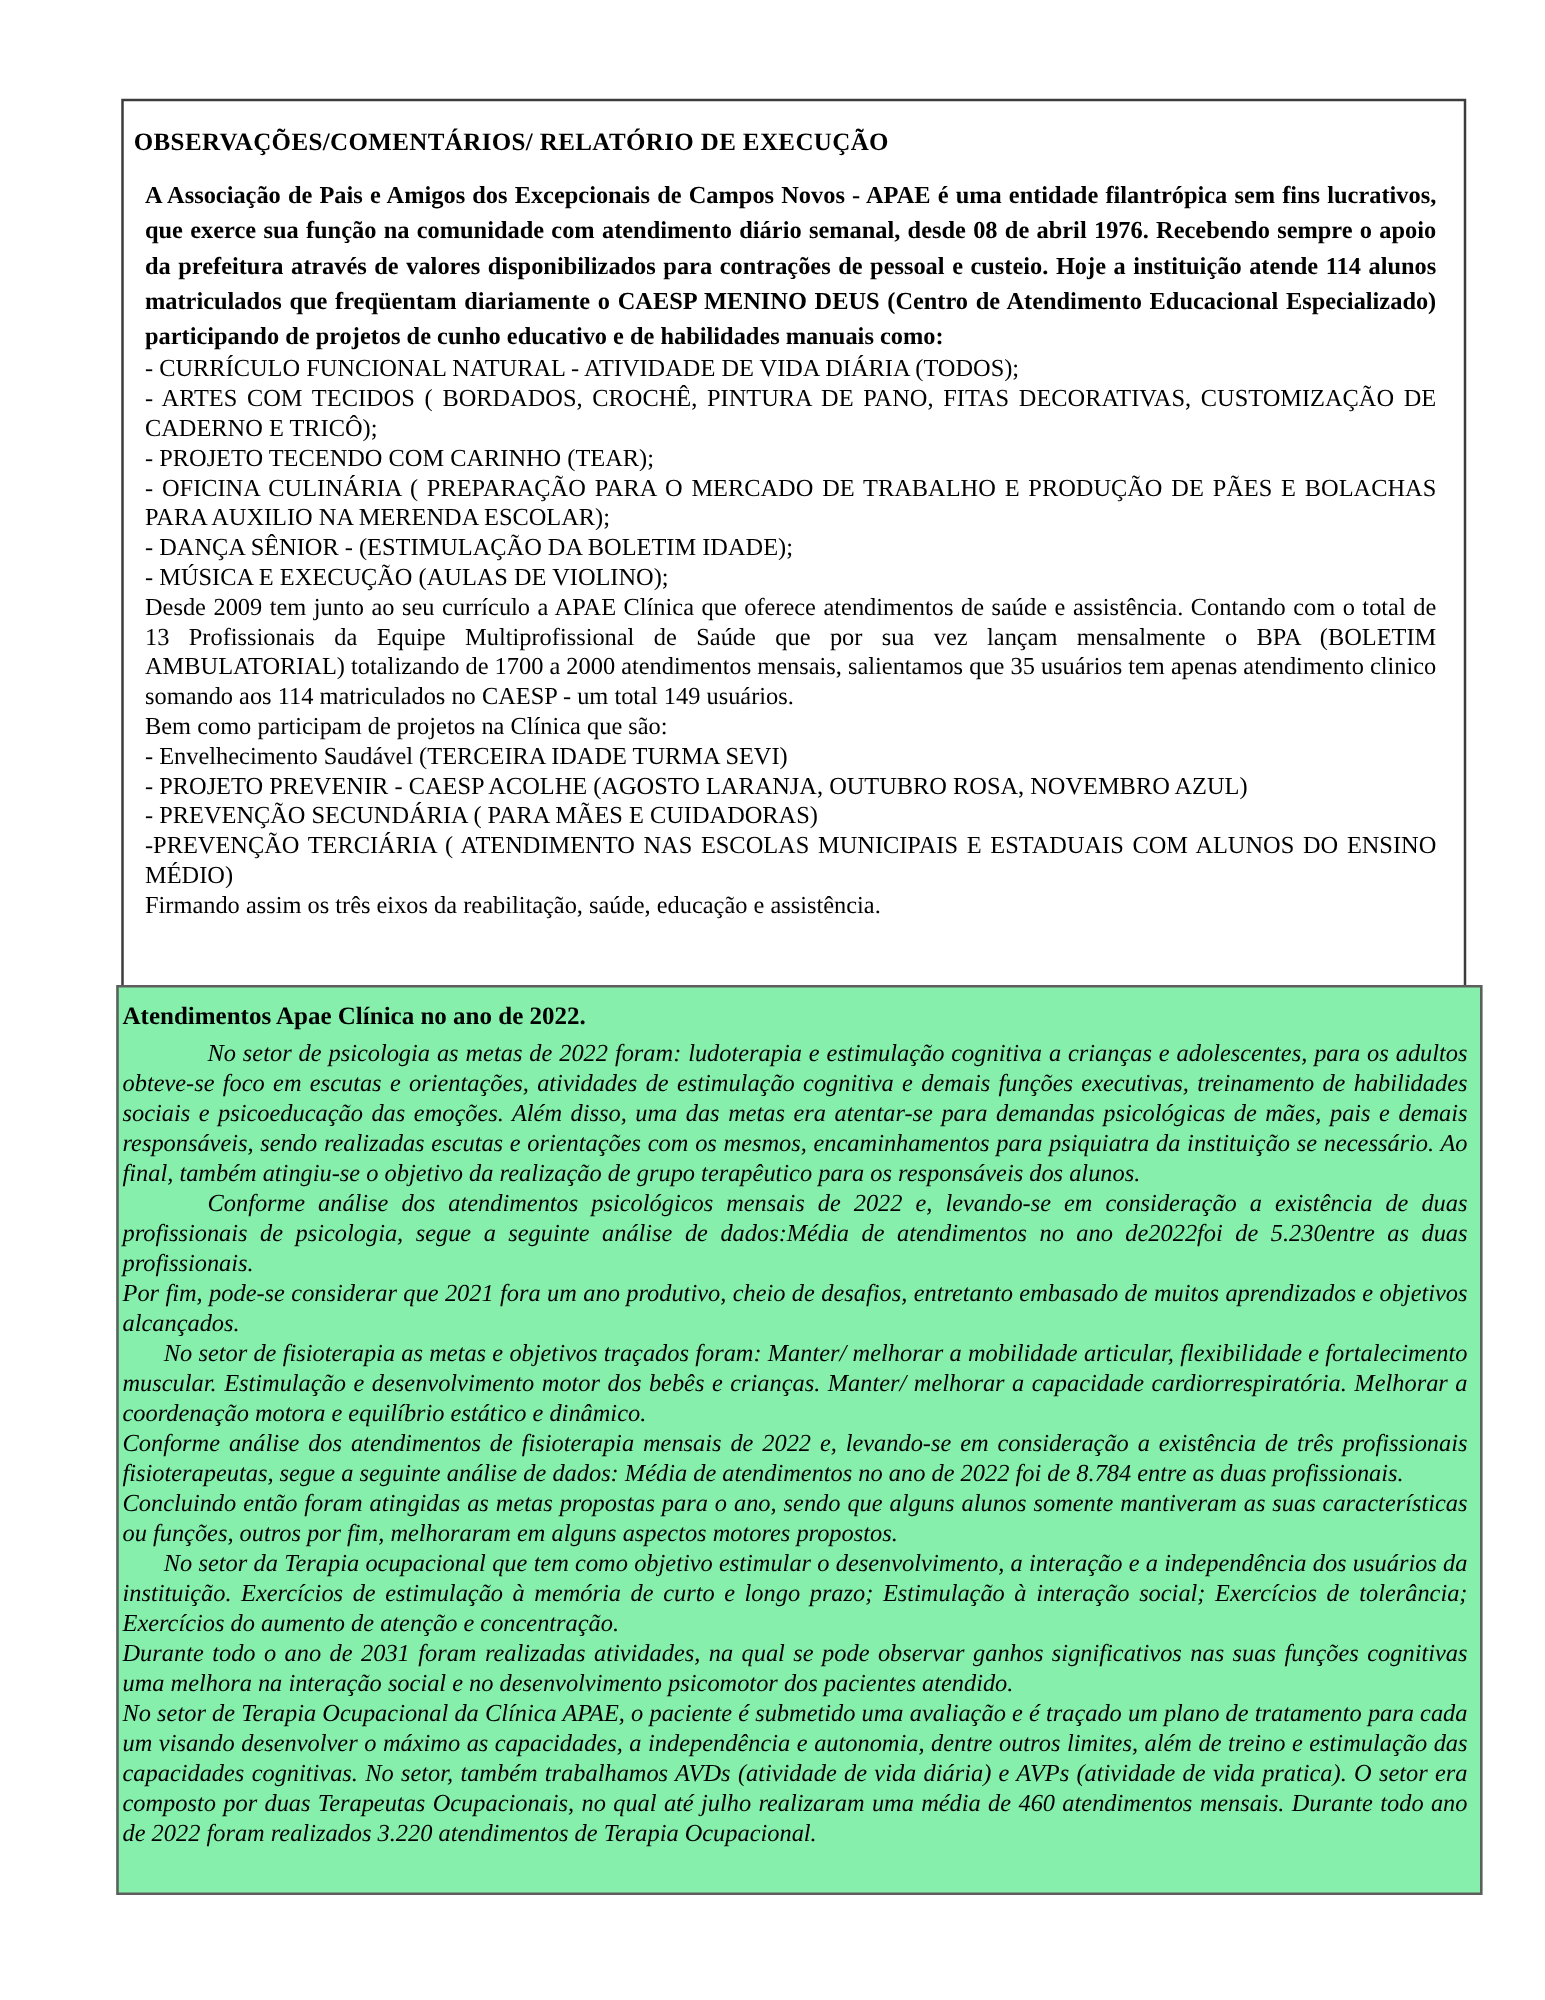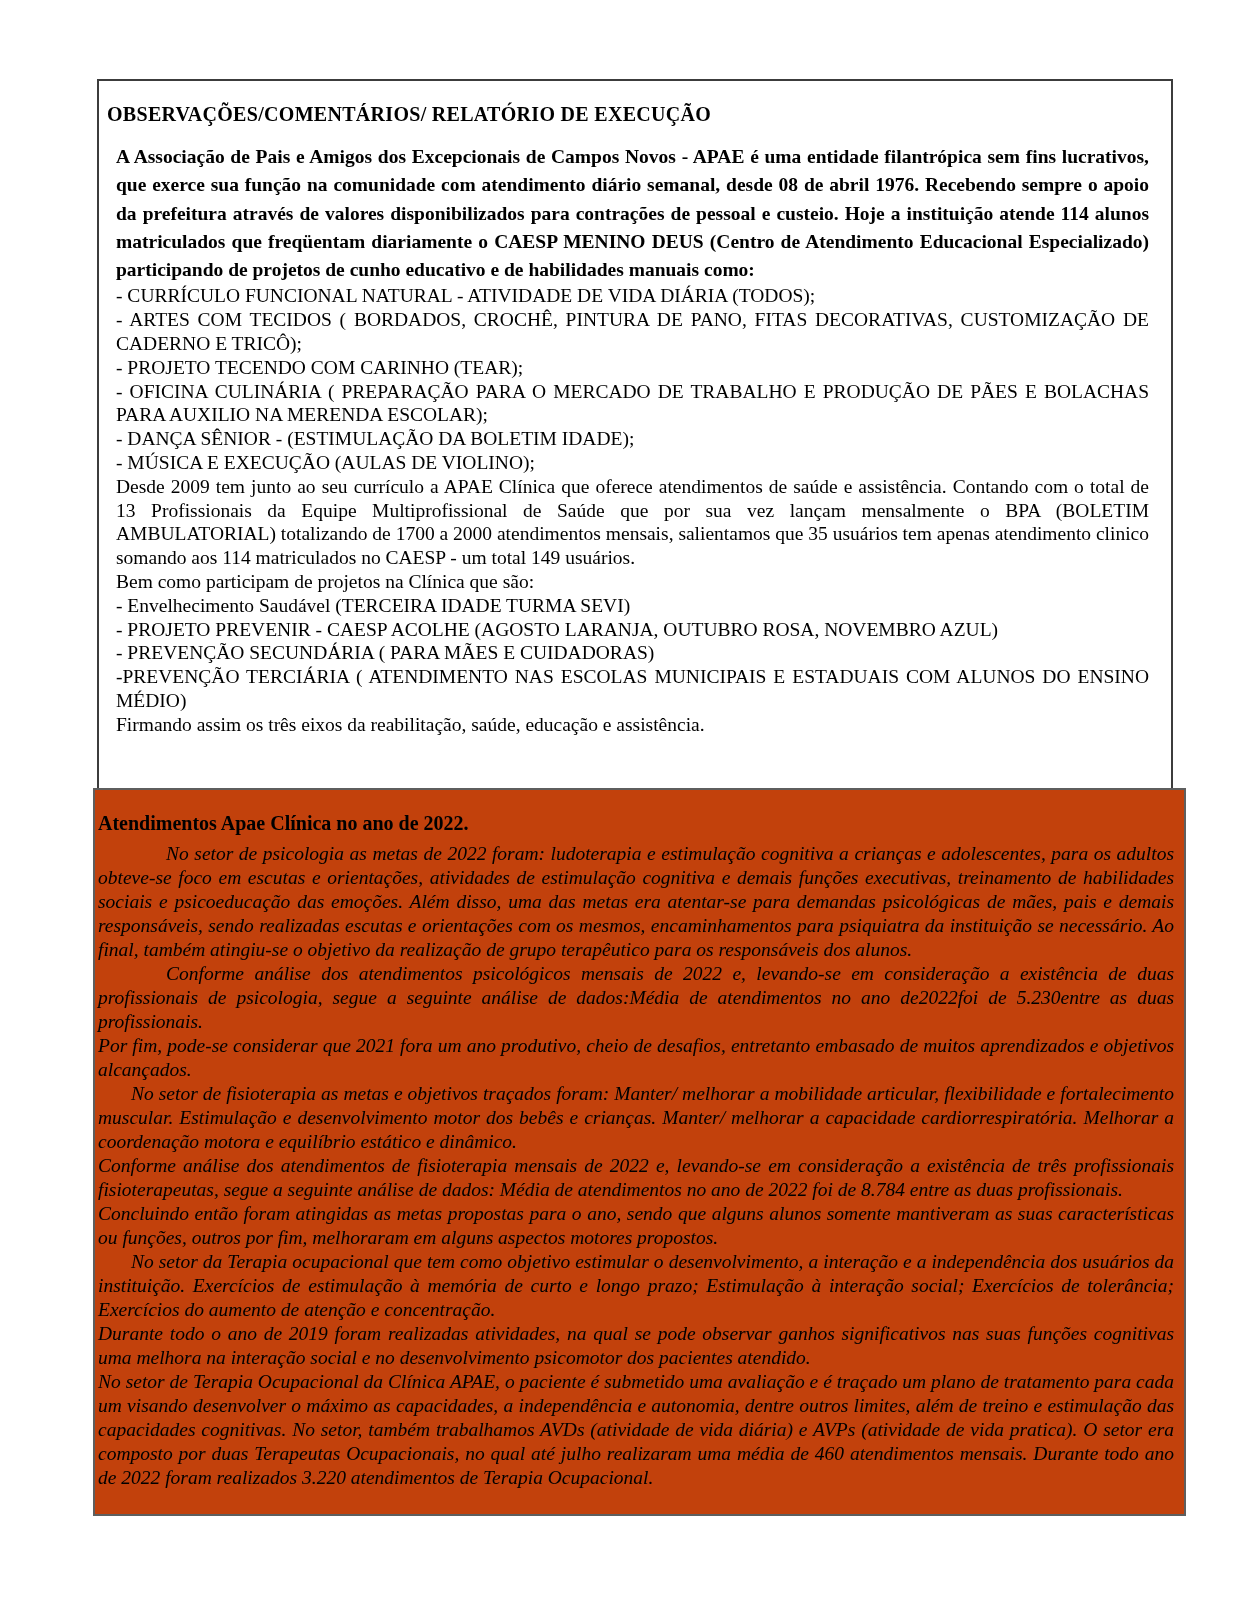--- a/index.html
+++ b/index.html
@@ -57,22 +57,22 @@
   }
   
   .box-clinic {
     position: absolute;
     left: 93px;
     top: 788px;
     width: 1093px;
     height: 728px;
     border: 2px solid #5e5e5e;
     box-sizing: border-box;
-    padding: 22px 10px 0 3px;
-    background: #c2410c;
+    padding: 12px 10px 0 3px;
+    background: #86efac;
   }
   .clinic-title {
     font-size: 20px;
     font-weight: bold;
     margin: 0 0 7px 0;
   }
   .clinic-body p {
     margin: 0;
     font-size: 19.5px;
     line-height: 24px;
@@ -117,18 +117,18 @@
     <h2 class="clinic-title">Atendimentos Apae Clínica no ano de 2022.</h2>
 
     <div class="clinic-body">
       <p class="ind-lg">No setor de psicologia as metas de 2022 foram: ludoterapia e estimulação cognitiva a crianças e adolescentes, para os adultos obteve-se foco em escutas e orientações, atividades de estimulação cognitiva e demais funções executivas, treinamento de habilidades sociais e psicoeducação das emoções. Além disso, uma das metas era atentar-se para demandas psicológicas de mães, pais e demais responsáveis, sendo realizadas escutas e orientações com os mesmos, encaminhamentos para psiquiatra da instituição se necessário.  Ao final, também atingiu-se o objetivo da realização de grupo terapêutico para os responsáveis dos alunos.</p>
       <p class="ind-lg">Conforme análise dos atendimentos psicológicos mensais de 2022 e, levando-se em consideração a existência de duas profissionais de psicologia, segue a seguinte análise de dados:Média de atendimentos no ano de2022foi de 5.230entre as duas profissionais.</p>
       <p>Por fim, pode-se considerar que 2021 fora um ano produtivo, cheio de desafios, entretanto embasado de muitos aprendizados e objetivos alcançados.</p>
       <p class="ind-sm">No setor de fisioterapia as metas e objetivos traçados foram: Manter/ melhorar a mobilidade articular, flexibilidade e fortalecimento muscular. Estimulação e desenvolvimento motor dos bebês e crianças. Manter/ melhorar a capacidade cardiorrespiratória. Melhorar a coordenação motora e equilíbrio estático e dinâmico.</p>
       <p>Conforme análise dos atendimentos de fisioterapia mensais de 2022 e, levando-se em consideração a existência de três profissionais fisioterapeutas, segue a seguinte análise de dados: Média de atendimentos no ano de 2022 foi de 8.784 entre as duas profissionais.</p>
       <p>Concluindo então foram atingidas as metas propostas para o ano, sendo que alguns alunos somente mantiveram as suas características ou funções, outros por fim, melhoraram em alguns aspectos motores propostos.</p>
       <p class="ind-sm">No setor da Terapia ocupacional que tem como objetivo estimular o desenvolvimento, a interação e a independência dos usuários da instituição. Exercícios de estimulação à memória de curto e longo prazo; Estimulação à interação social; Exercícios de tolerância; Exercícios do aumento de atenção e concentração.</p>
-      <p>Durante todo o ano de 2019 foram realizadas atividades, na qual se pode observar ganhos significativos nas suas funções cognitivas uma melhora na interação social e no desenvolvimento psicomotor dos pacientes atendido.</p>
+      <p>Durante todo o ano de 2031 foram realizadas atividades, na qual se pode observar ganhos significativos nas suas funções cognitivas uma melhora na interação social e no desenvolvimento psicomotor dos pacientes atendido.</p>
       <p>No setor de Terapia Ocupacional da Clínica APAE, o paciente é submetido uma avaliação e é traçado um plano de tratamento para cada um visando desenvolver o máximo as capacidades, a independência e autonomia, dentre outros limites, além de treino e estimulação das capacidades cognitivas. No setor, também trabalhamos AVDs (atividade de vida diária) e AVPs (atividade de vida pratica). O setor era composto por duas Terapeutas Ocupacionais, no qual até julho realizaram uma média de 460 atendimentos mensais. Durante todo ano de 2022 foram realizados 3.220 atendimentos de Terapia Ocupacional.</p>
     </div>
   </section>
 
 </div>
 
 </body></html>

